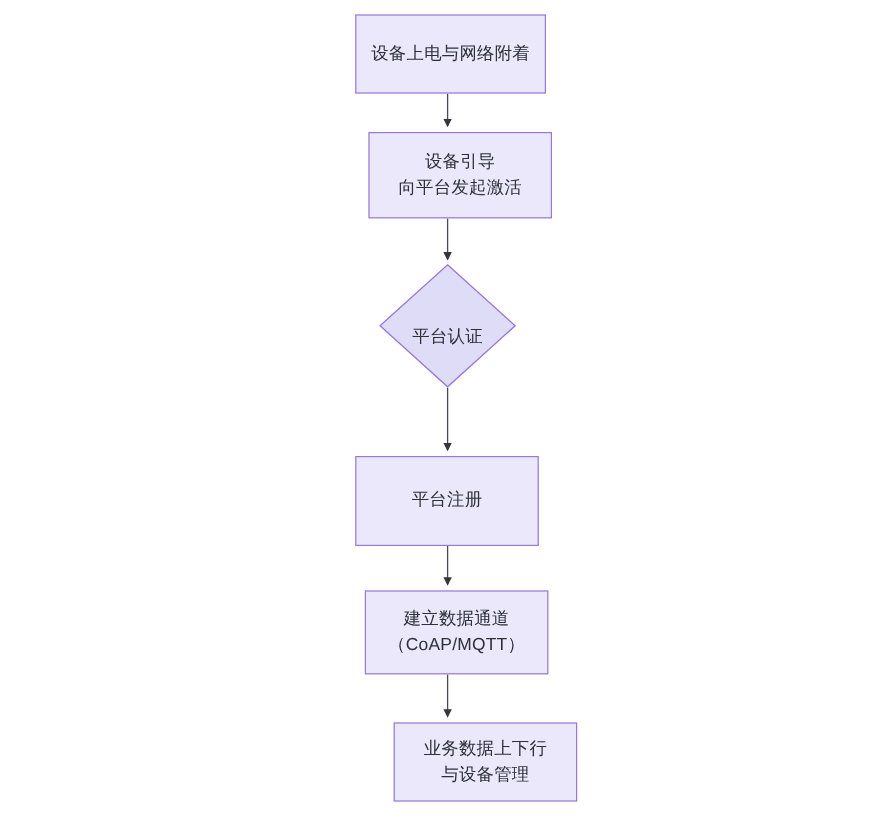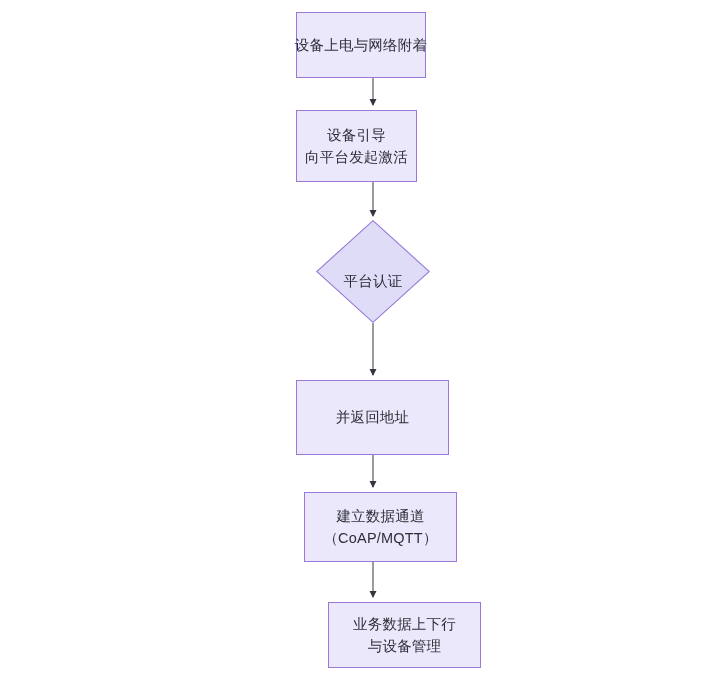--- a/index.html
+++ b/index.html
@@ -101,40 +101,40 @@
 
     <line x1="373" y1="182" x2="373" y2="216" stroke="#4a4a52" stroke-width="1.1" marker-end="url(#arrowhead)"></line>
 
     <line x1="373" y1="323" x2="373" y2="375" stroke="#4a4a52" stroke-width="1.1" marker-end="url(#arrowhead)"></line>
 
     <line x1="373" y1="455" x2="373" y2="487" stroke="#4a4a52" stroke-width="1.1" marker-end="url(#arrowhead)"></line>
 
     <line x1="373" y1="562" x2="373" y2="597" stroke="#4a4a52" stroke-width="1.1" marker-end="url(#arrowhead)"></line>
   </svg>
 
-  <div class="node" style="left:296px; top:12px; width:130px; height:66px;">
+  <div class="node" style="left:296px; top:12px; width:159px; height:66px;">
     <span class="line">设备上电与网络附着</span>
   </div>
 
-  <div class="node" style="left:296px; top:110px; width:121px; height:72px;">
+  <div class="node" style="left:307px; top:110px; width:153px; height:72px;">
     <span class="line">设备引导</span>
     <span class="line">向平台发起激活</span>
   </div>
 
   <div class="node-decision" style="left:316px; top:220px; width:114px; height:103px;">
     <svg class="diamond-shape" viewBox="0 0 114 103" preserveAspectRatio="none" xmlns="http://www.w3.org/2000/svg">
       <polygon points="57,0.7 113.3,51.5 57,102.3 0.7,51.5" fill="#dedcf7" stroke="#9a77d8" stroke-width="1.1"></polygon>
     </svg>
     <span class="dlabel">平台认证</span>
   </div>
 
   <div class="edge-label" style="left:375px; top:342px;margin-top:40px;">通过</div>
 
   <div class="node" style="left:296px; top:380px; width:153px; height:75px;">
-    <span class="line">并返回地址</span>
+    <span class="line">平台注册</span>
   </div>
 
   <div class="node" style="left:304px; top:492px; width:153px; height:70px;">
     <span class="line">建立数据通道</span>
     <span class="line">（CoAP/MQTT）</span>
   </div>
 
   <div class="node" style="left:296px; top:602px; width:153px; height:66px;margin-left:32px;">
     <span class="line">业务数据上下行</span>
     <span class="line">与设备管理</span>

